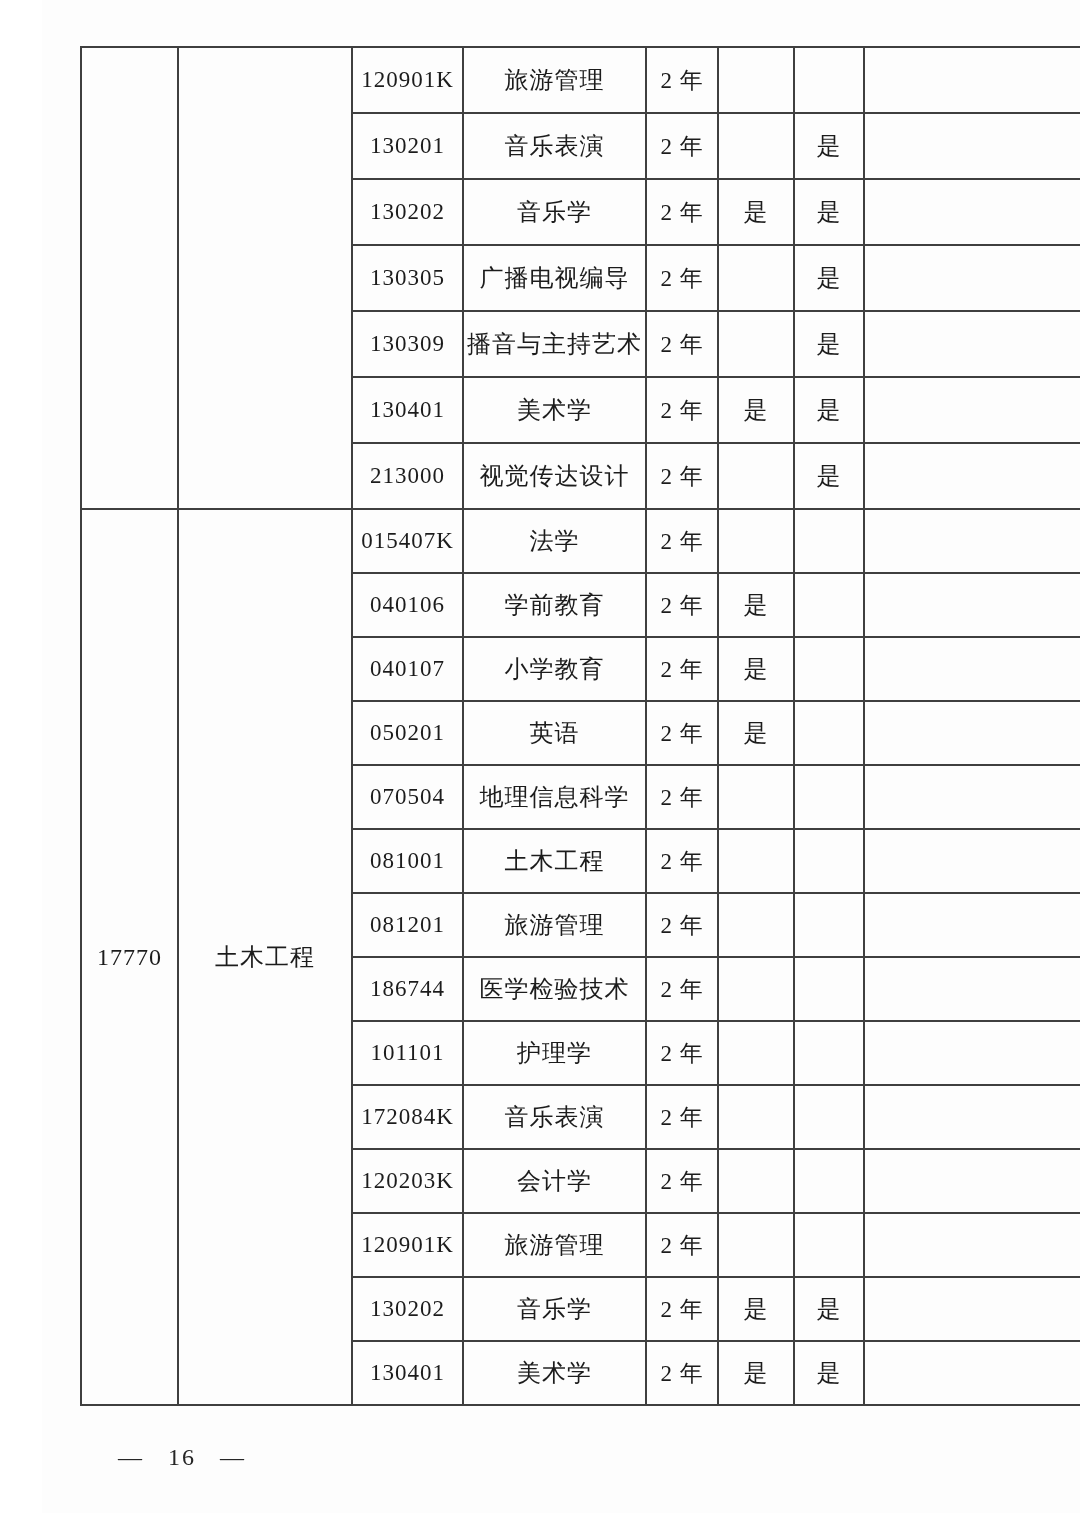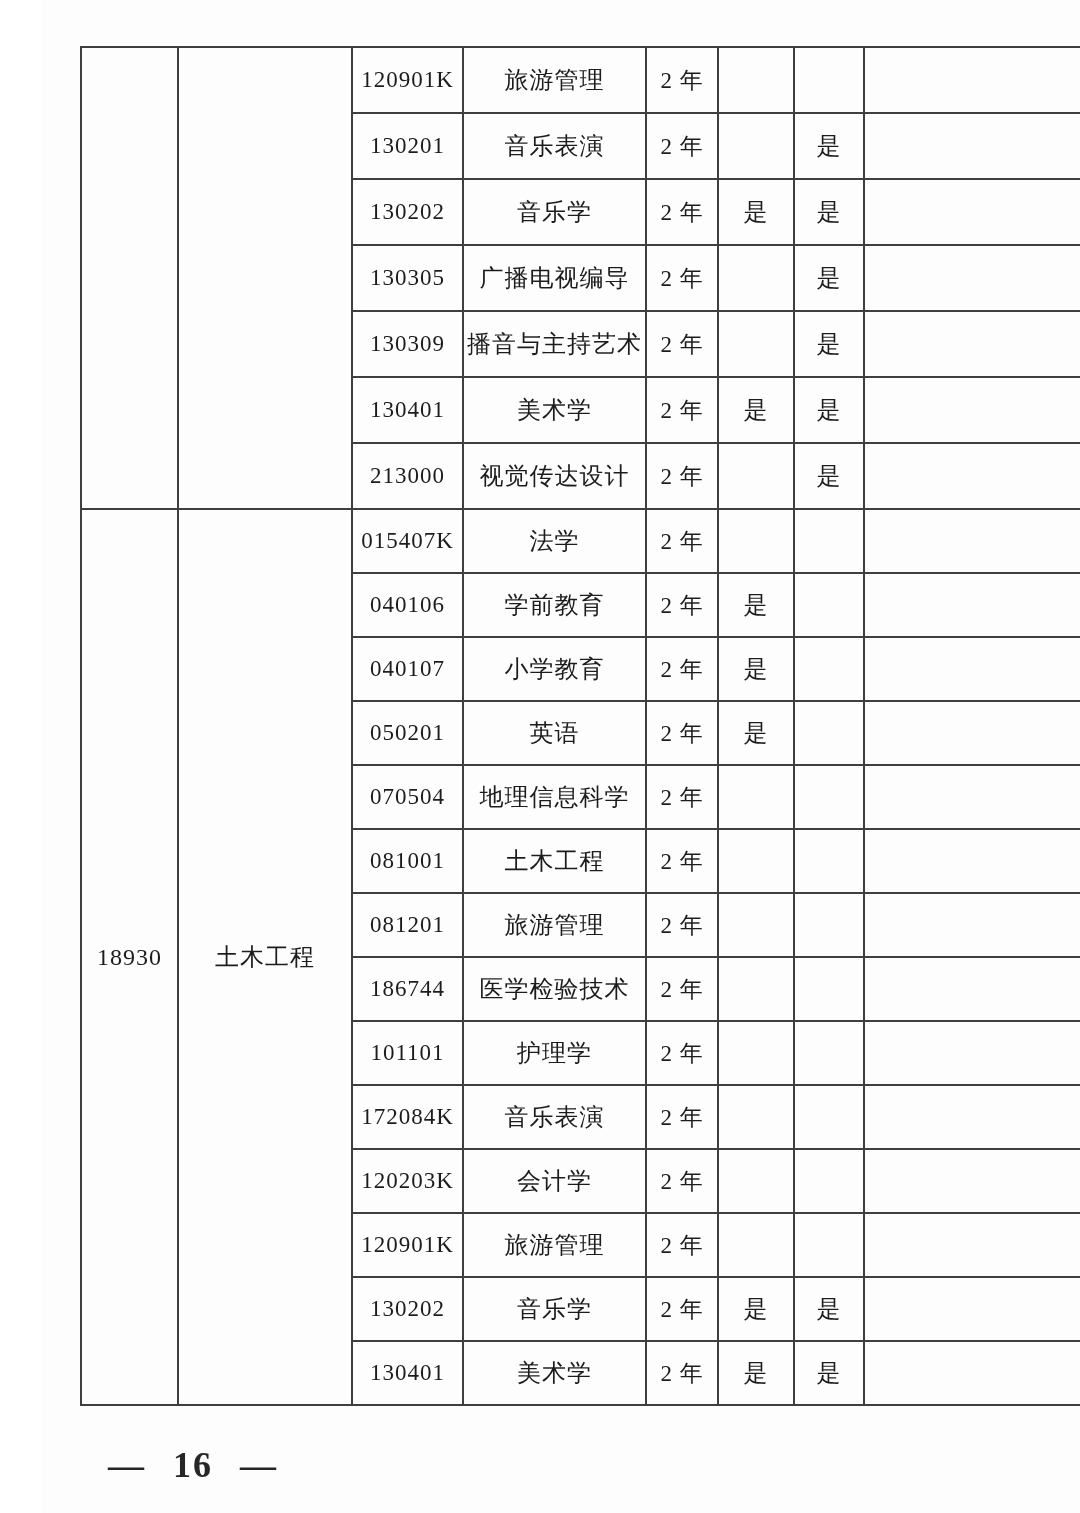--- a/index.html
+++ b/index.html
@@ -40,27 +40,26 @@
     letter-spacing: 1px;
     white-space: nowrap;
     overflow: hidden;
   }
   tr.s0 td { height: 64px; }
   tr.s1 td { height: 62px; }
   td.c-major_code { font-size: 23px; letter-spacing: 1.5px; }
   td.c-duration   { font-size: 23px; }
   .footer-pageno {
     position: absolute;
-    left: 66px;
+    left: 76px;
     top: 1444px;
-    font-size: 36px;
+    font-size: 24px;
     color: #262626;
     letter-spacing: 2px;
     word-spacing: 16px;
-    font-weight: bold;
   }
 </style>
 </head>
 <body>
 
 <div class="page">
 
   <table class="programs">
     <colgroup>
       <col style="width:97px">
@@ -125,21 +124,21 @@
         </tr>
         <tr class="s0">
           <td class="c-major_code">213000</td>
           <td class="c-major_name">视觉传达设计</td>
           <td class="c-duration">2 年</td>
           <td class="c-flag1"></td>
           <td class="c-flag2">是</td>
           <td class="c-remarks"></td>
         </tr>
         <tr class="s1">
-          <td rowspan="14">18930</td>
+          <td rowspan="14">17770</td>
           <td rowspan="14">土木工程</td>
           <td class="c-major_code">015407K</td>
           <td class="c-major_name">法学</td>
           <td class="c-duration">2 年</td>
           <td class="c-flag1"></td>
           <td class="c-flag2"></td>
           <td class="c-remarks"></td>
         </tr>
         <tr class="s1">
           <td class="c-major_code">040106</td>

